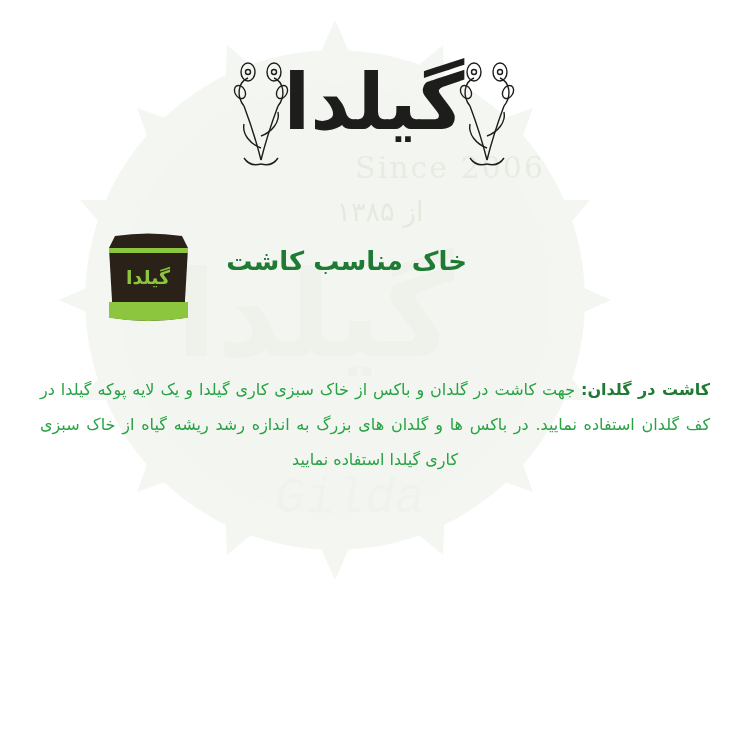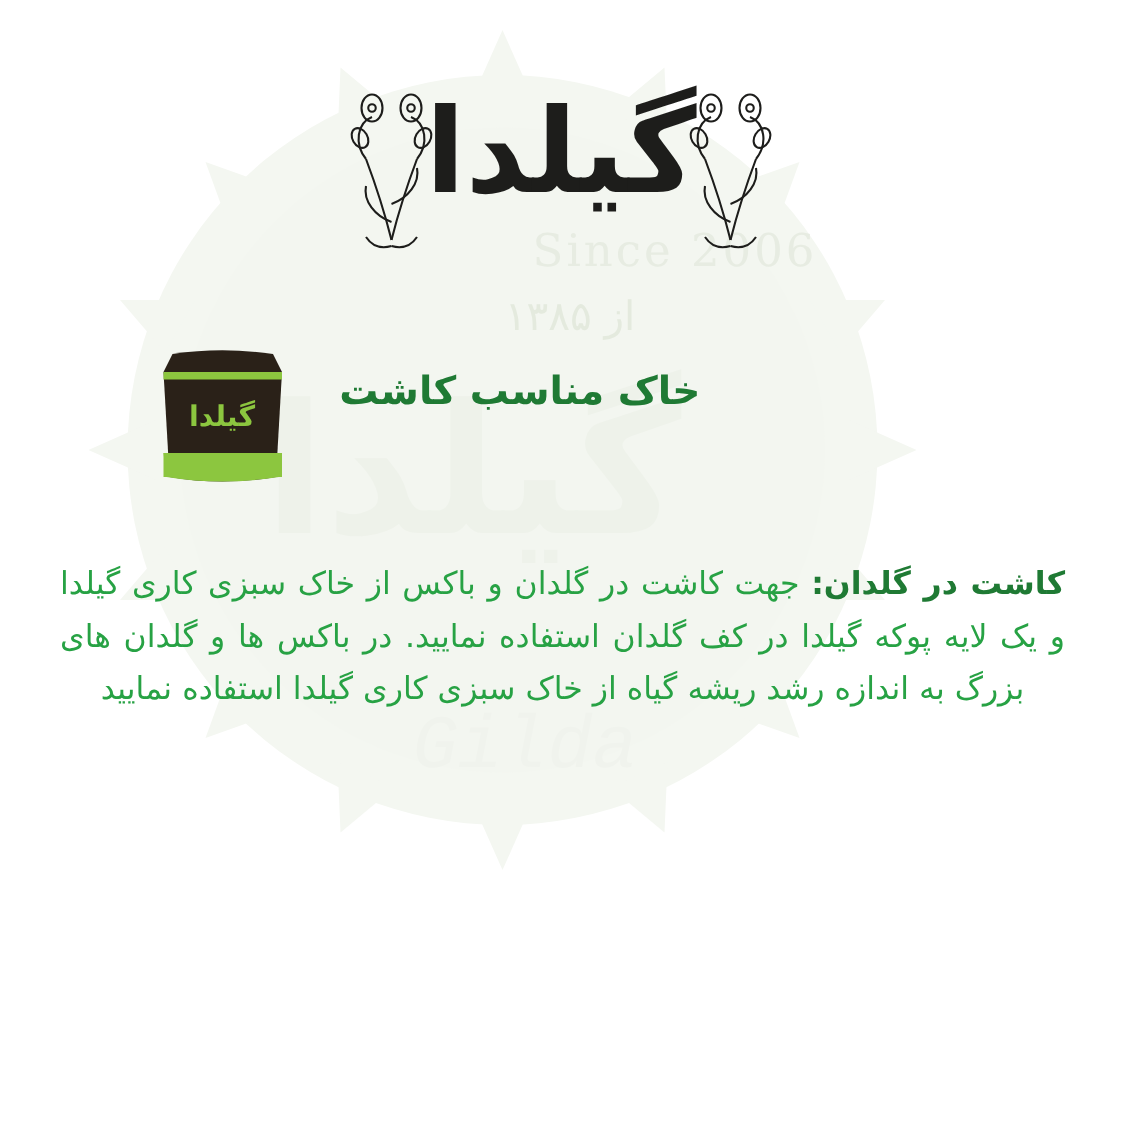--- a/index.html
+++ b/index.html
@@ -145,21 +145,21 @@
   .body-block {
     position: absolute;
     right: 40px;
     left: 40px;
     top: 372px;
     text-align: justify;
     text-align-last: center;
     direction: rtl;
   }
   .para {
-    font-size: 21px;
+    font-size: 16px;
     line-height: 35px;
     color: #27a244;
     margin: 0 0 14px 0;
     text-align: justify;
     text-align-last: center;
   }
   .para b {
     color: #1f7a34;
     font-weight: bold;
   }

